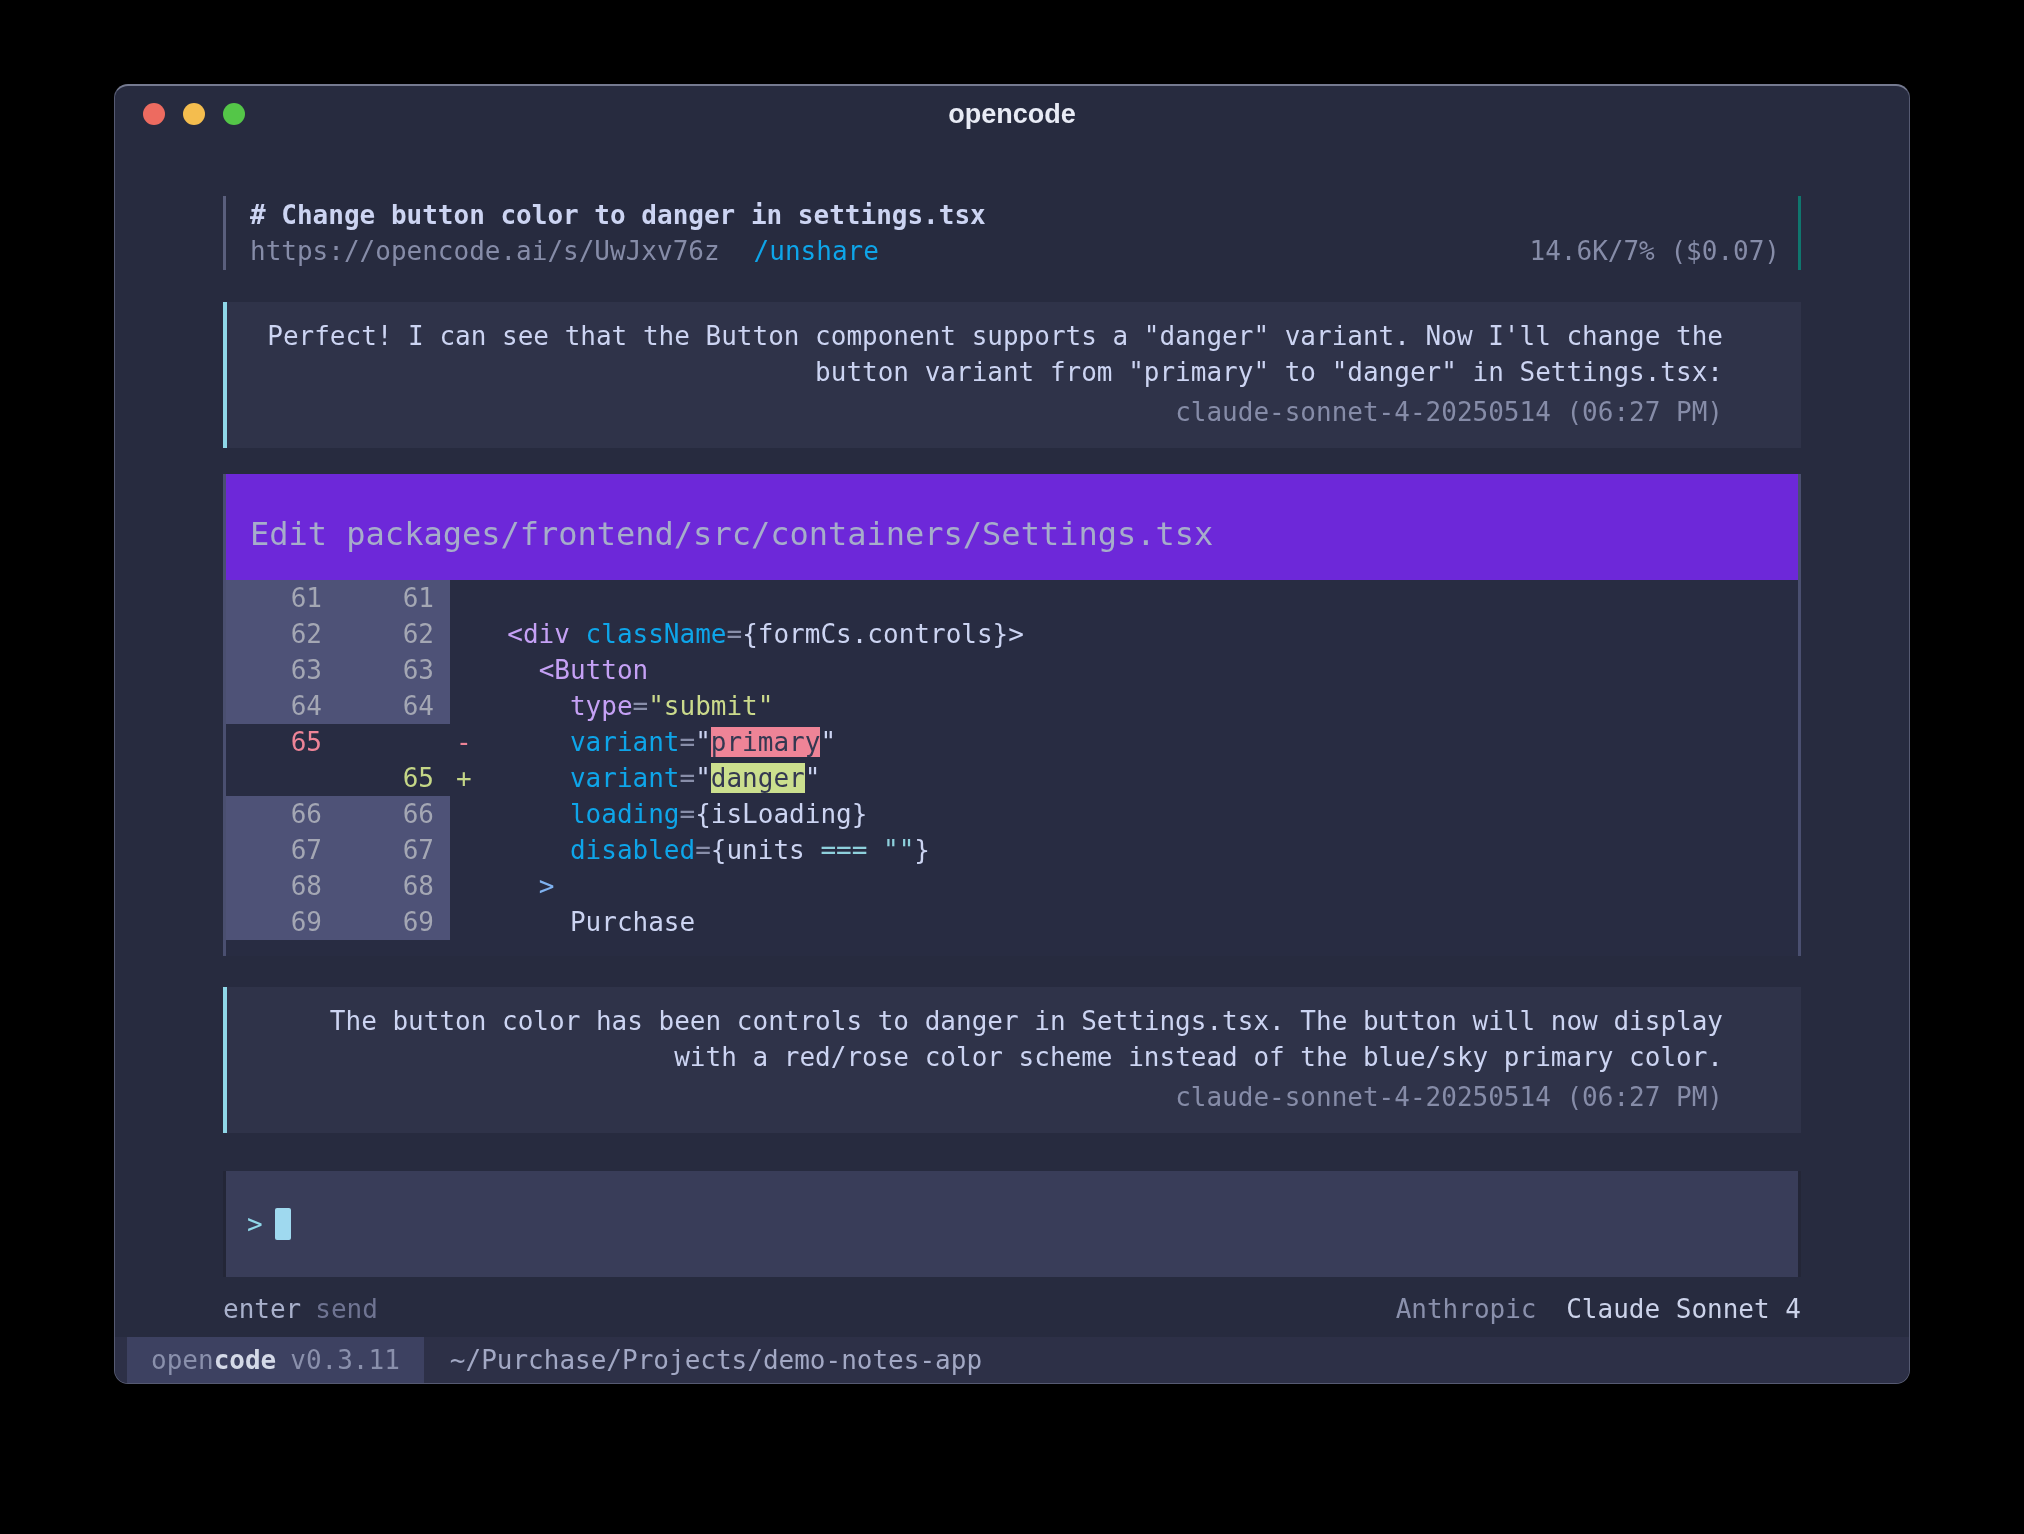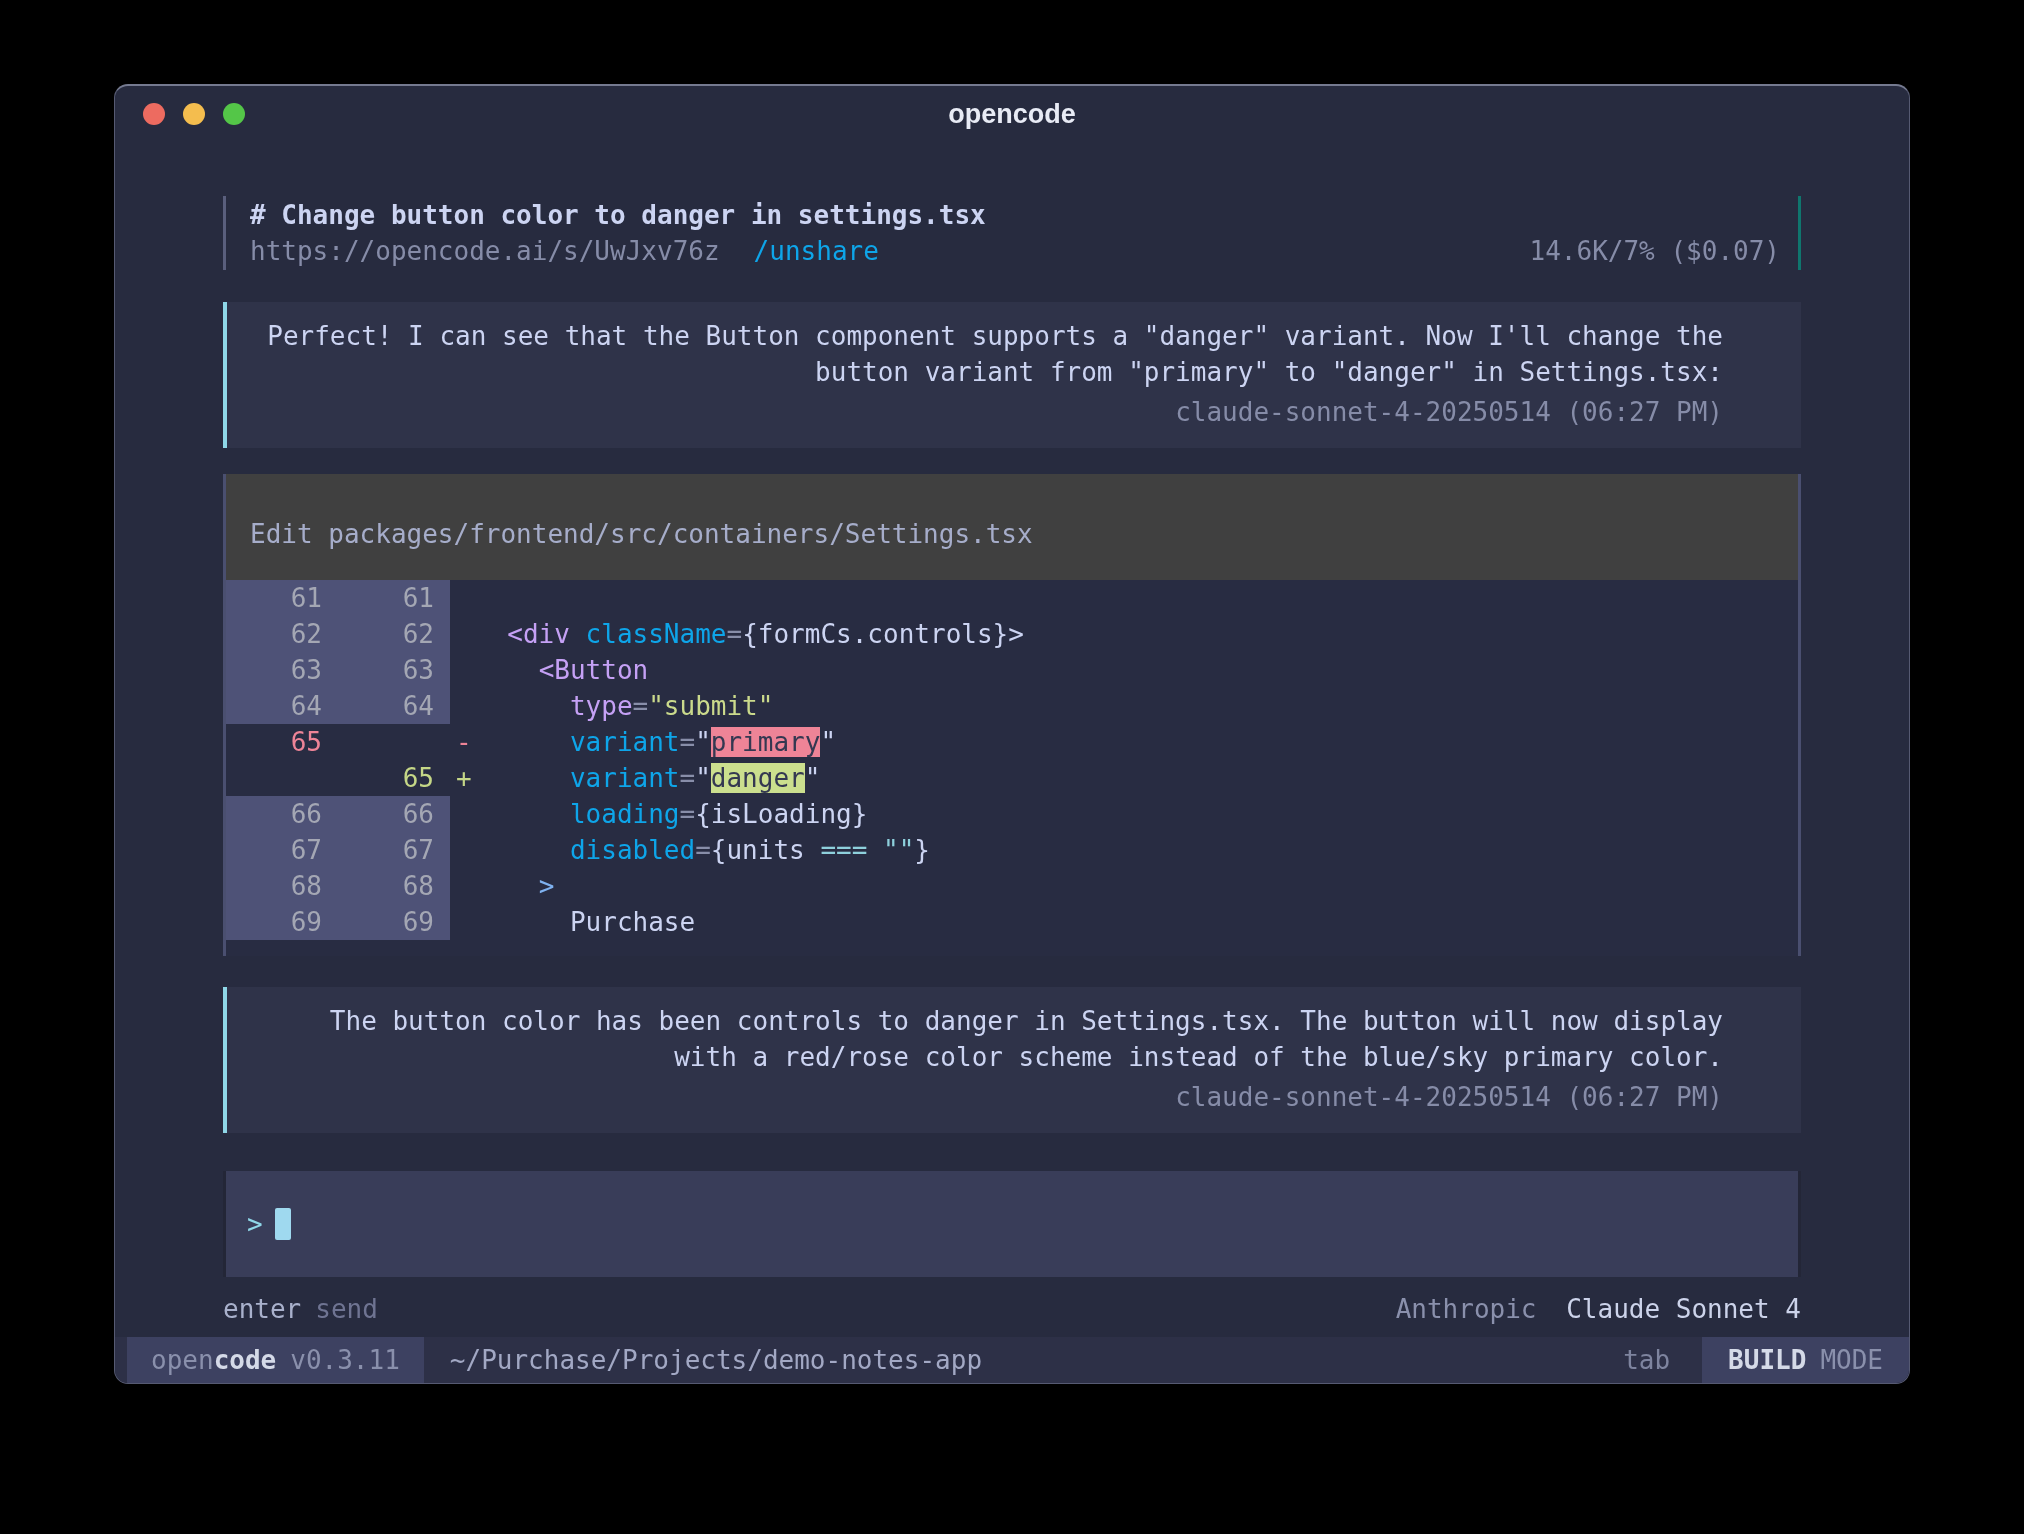--- a/index.html
+++ b/index.html
@@ -31,21 +31,21 @@
 
   
   .msg { border-left:4px solid #8fd7e8; background:#2f3349; padding:16px 78px 18px 26px;text-align:right; }
   .msg-text { font-size:26px; line-height:36px; color:#ccd4f2; white-space:pre-wrap; word-break:break-word; }
   .msg-meta { font-size:26px; line-height:36px; color:#868ca8; margin-top:4px; }
   .msg1 { margin-top:32px; }
   .msg2 { margin-top:31px; }
 
   
   .edit { margin-top:26px; background:#282c42; border-left:3px solid #4a4f70; border-right:3px solid #4a4f70; }
-  .edit-header { background:#404040; padding:42px 24px 28px 24px; font-size:26px; line-height:36px; color:#a6adca; }
+  .edit-header { background:#6d28d9; padding:42px 24px 28px 24px; font-size:32px; line-height:36px; color:#a6adca; }
   .drow { display:flex; height:36px; line-height:36px; font-size:26px; white-space:pre; }
   .gut { flex:0 0 112px; text-align:right; padding-right:16px; color:#a4a7b4; }
   .drow.ctx .gut { background:#4e5277; }
   .drow.del .gut.old { color:#ee8497; }
   .drow.add .gut.new { color:#c5d787; }
   .marker { flex:0 0 26px; padding-left:6px; }
   .drow.del .marker { color:#ee8497; }
   .drow.add .marker { color:#c5d787; }
   .code { flex:1 1 auto; color:#ccd4f2; }
   .diff { padding-bottom:16px; }
@@ -153,22 +153,15 @@
     </span>
   </div>
 
   <div class="statusbar">
     <div class="chip">
       <span class="sb-open">open</span>
         <span class="sb-code">code</span>
       <span class="sb-version">v0.3.11</span>
     </div>
     <div class="sb-path">~/Purchase/Projects/demo-notes-app</div>
-    <div class="sb-right">
-      <div class="sb-tab">tab</div>
-      <div class="chip mode">
-        <span class="sb-build">BUILD</span>
-        <span class="sb-mode">MODE</span>
-      </div>
-    </div>
   </div>
 
 </div>
 
 </body></html>

